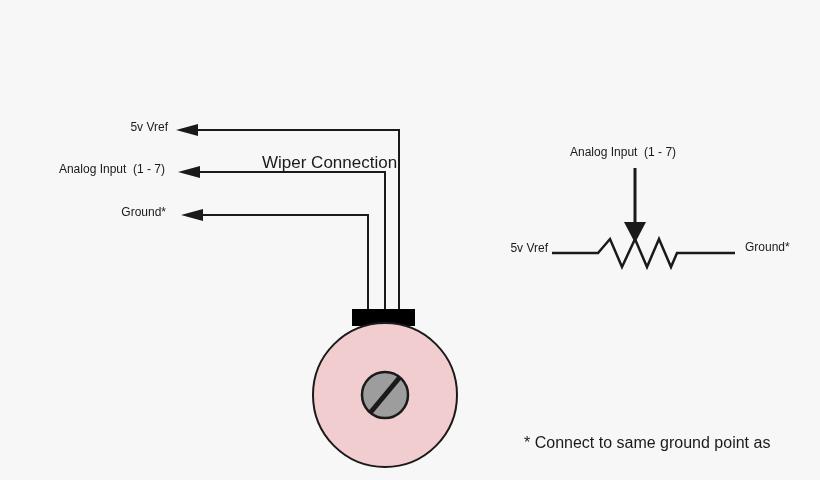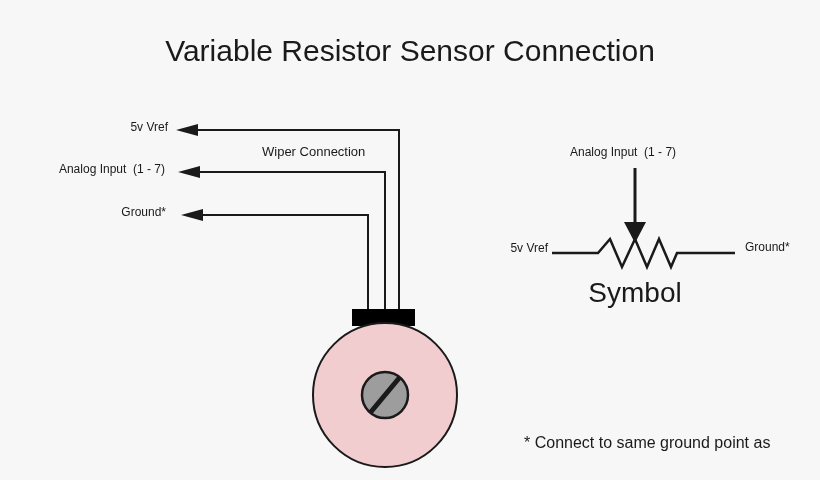--- a/index.html
+++ b/index.html
@@ -20,21 +20,21 @@
   }
   .title{
     left:0;right:0;top:33px;
     text-align:center;
     font-size:30px;
   }
   .wire-lbl{font-size:12px;}
   .lbl-vref-left{right:652px;top:120px;text-align:right;}
   .lbl-analog-left{right:655px;top:162px;text-align:right;}
   .lbl-ground-left{right:654px;top:205px;text-align:right;}
-  .lbl-wiper{left:262px;top:144px;font-size:13px;}
+  .lbl-wiper{left:262px;top:153px;font-size:17px;}
   .lbl-sym-analog{left:570px;top:145px;}
   .lbl-sym-vref{right:272px;top:241px;text-align:right;}
   .lbl-sym-ground{left:745px;top:240px;}
   .lbl-sym-caption{left:560px;top:276px;width:150px;text-align:center;font-size:28px;}
   .footnote{
     left:484px;top:383px;
     font-size:16px;
     line-height:24px;
     white-space:pre;
   }
@@ -58,30 +58,28 @@
     <rect x="352" y="309" width="63" height="17" fill="#000000"></rect>
     <circle cx="385" cy="395" r="72" fill="#f2cdd0" stroke="#1a1a1a" stroke-width="2"></circle>
     <circle cx="385" cy="395" r="23" fill="#9d9d9d" stroke="#1a1a1a" stroke-width="2.5"></circle>
     <line x1="400" y1="377" x2="370" y2="413" stroke="#1a1a1a" stroke-width="5"></line>
 
     <path d="M552,253 L598,253 L610,239 L622,267 L635,239 L647,267 L659,239 L671,267 L677,253 L735,253" fill="none" stroke="#1a1a1a" stroke-width="2.5" stroke-linejoin="miter"></path>
     <line x1="635" y1="168" x2="635" y2="224" stroke="#1a1a1a" stroke-width="3"></line>
     <polygon points="624,222 646,222 635,243" fill="#1a1a1a"></polygon>
   </svg>
 
-  <div class="lbl title">Variable Resistor Sensor Connection</div>
 
   <div class="lbl wire-lbl lbl-vref-left">5v Vref</div>
   <div class="lbl wire-lbl lbl-analog-left">Analog Input  (1 - 7)</div>
   <div class="lbl wire-lbl lbl-ground-left">Ground*</div>
   <div class="lbl lbl-wiper">Wiper Connection</div>
 
   <div class="lbl wire-lbl lbl-sym-analog">Analog Input  (1 - 7)</div>
   <div class="lbl wire-lbl lbl-sym-vref">5v Vref</div>
   <div class="lbl wire-lbl lbl-sym-ground">Ground*</div>
-  <div class="lbl lbl-sym-caption">Symbol</div>
 
   <div class="lbl footnote">
     <span style="display:block;margin-left:40px;">* Connect to same ground point as</span>
     
   </div>
 
 </div>
 
 </body></html>

